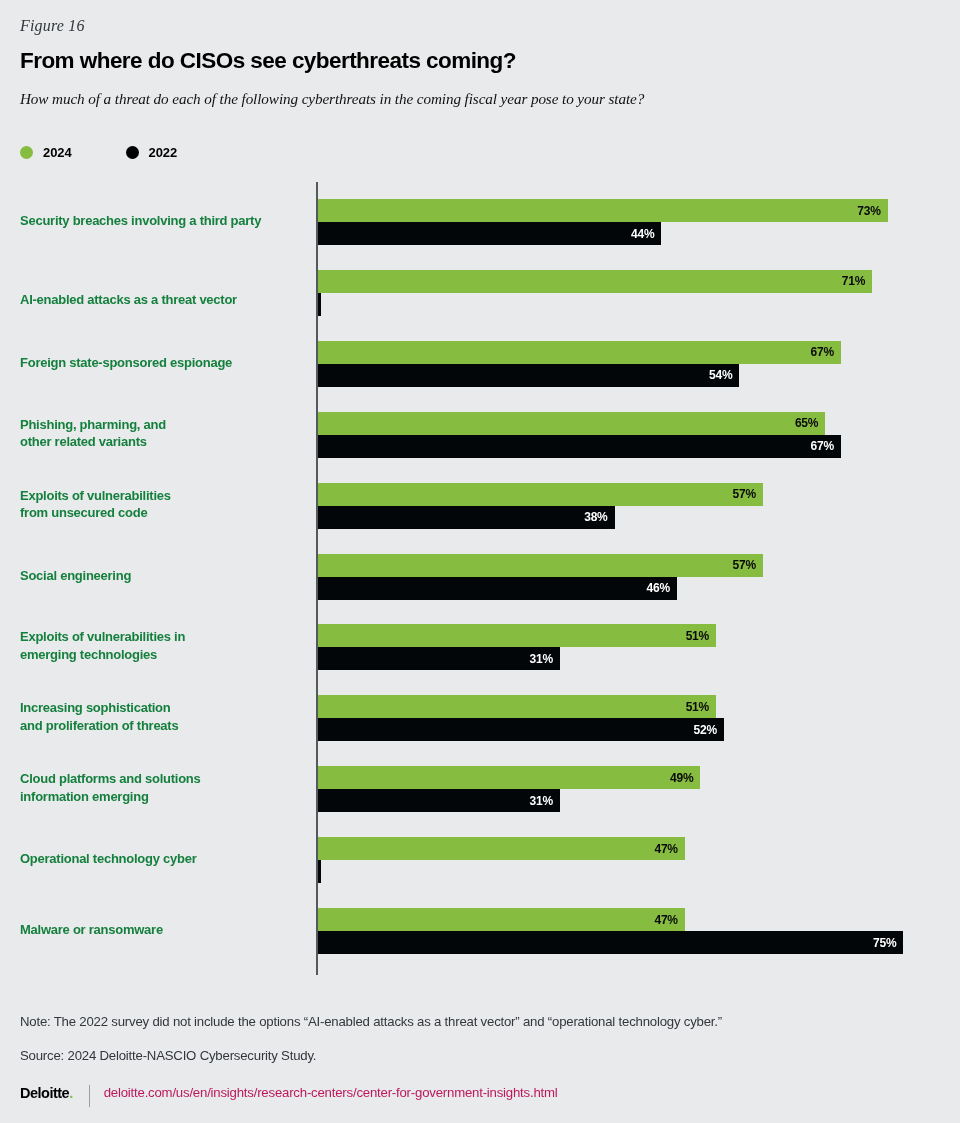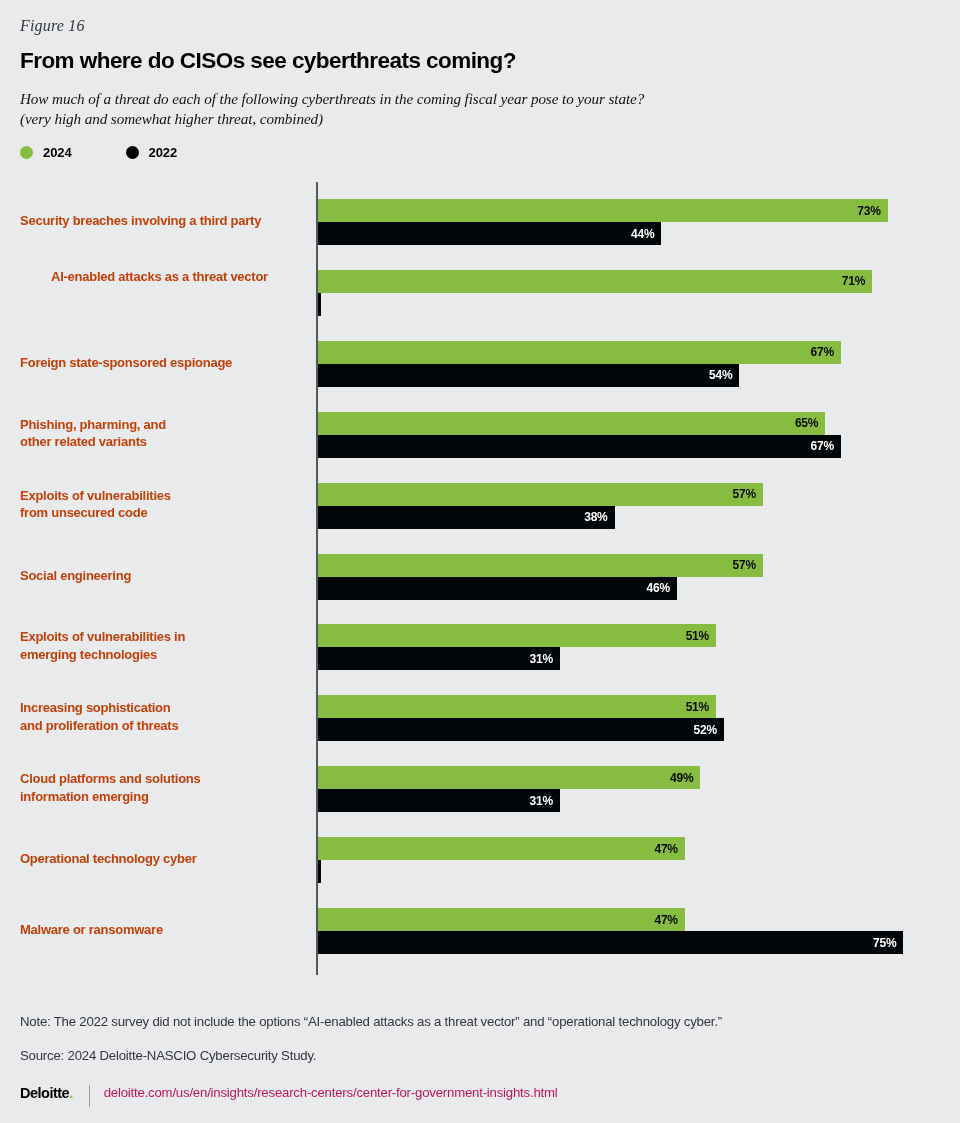--- a/index.html
+++ b/index.html
@@ -86,21 +86,21 @@
   }
   .group { position: absolute; left: 0; width: 960px; }
   .cat-label {
     position: absolute;
     left: 20px;
     width: 285px;
     font-size: 13px;
     font-weight: bold;
     line-height: 17.5px;
     letter-spacing: -0.25px;
-    color: #c2410c;
+    color: #15803d;
     text-align: left;
   }
   .bar-row { position: absolute; left: 318px; height: 23px; }
   .bar {
     position: absolute;
     left: 0; top: 0;
     height: 23px;
     display: flex;
     align-items: center;
     justify-content: flex-end;
@@ -162,21 +162,20 @@
 </style>
 </head>
 <body>
 
 <div class="page">
 
   <div class="fig-label">Figure 16</div>
   <div class="fig-title">From where do CISOs see cyberthreats coming?</div>
   <div class="fig-subtitle">
     <span>How much of a threat do each of the following cyberthreats in the coming fiscal year pose to your state?</span>
-    <span class="l2">(very high and somewhat higher threat, combined)</span>
   </div>
 
   <div class="legend">
     <div class="legend-item">
       <span class="legend-dot green"></span>
       <span class="legend-label">2024</span>
     </div>
     <div class="legend-item">
       <span class="legend-dot black"></span>
       <span class="legend-label">2022</span>
@@ -193,21 +192,21 @@
               <span class="bar-value">73%</span>
             </div>
           </div>
           <div class="bar-row" style="top: 222px; width: 640px;">
             <div class="bar black" style="width: 343.42px;">
               <span class="bar-value">44%</span>
             </div>
           </div>
         </div>
         <div class="group" style="top: 0px;">
-          <div class="cat-label" style="top: 268px; margin-left: 31px;"><span>AI-enabled attacks as a threat vector</span></div>
+          <div class="cat-label" style="top: 291px;"><span>AI-enabled attacks as a threat vector</span></div>
           <div class="bar-row" style="top: 269.9px; width: 640px;">
             <div class="bar green" style="width: 554.155px;">
               <span class="bar-value">71%</span>
             </div>
           </div>
           <div class="bar-row" style="top: 292.9px; width: 640px;">
             <div class="bar black stub" style="width: 3px;"></div>
           </div>
         </div>
         <div class="group" style="top: 0px;">

